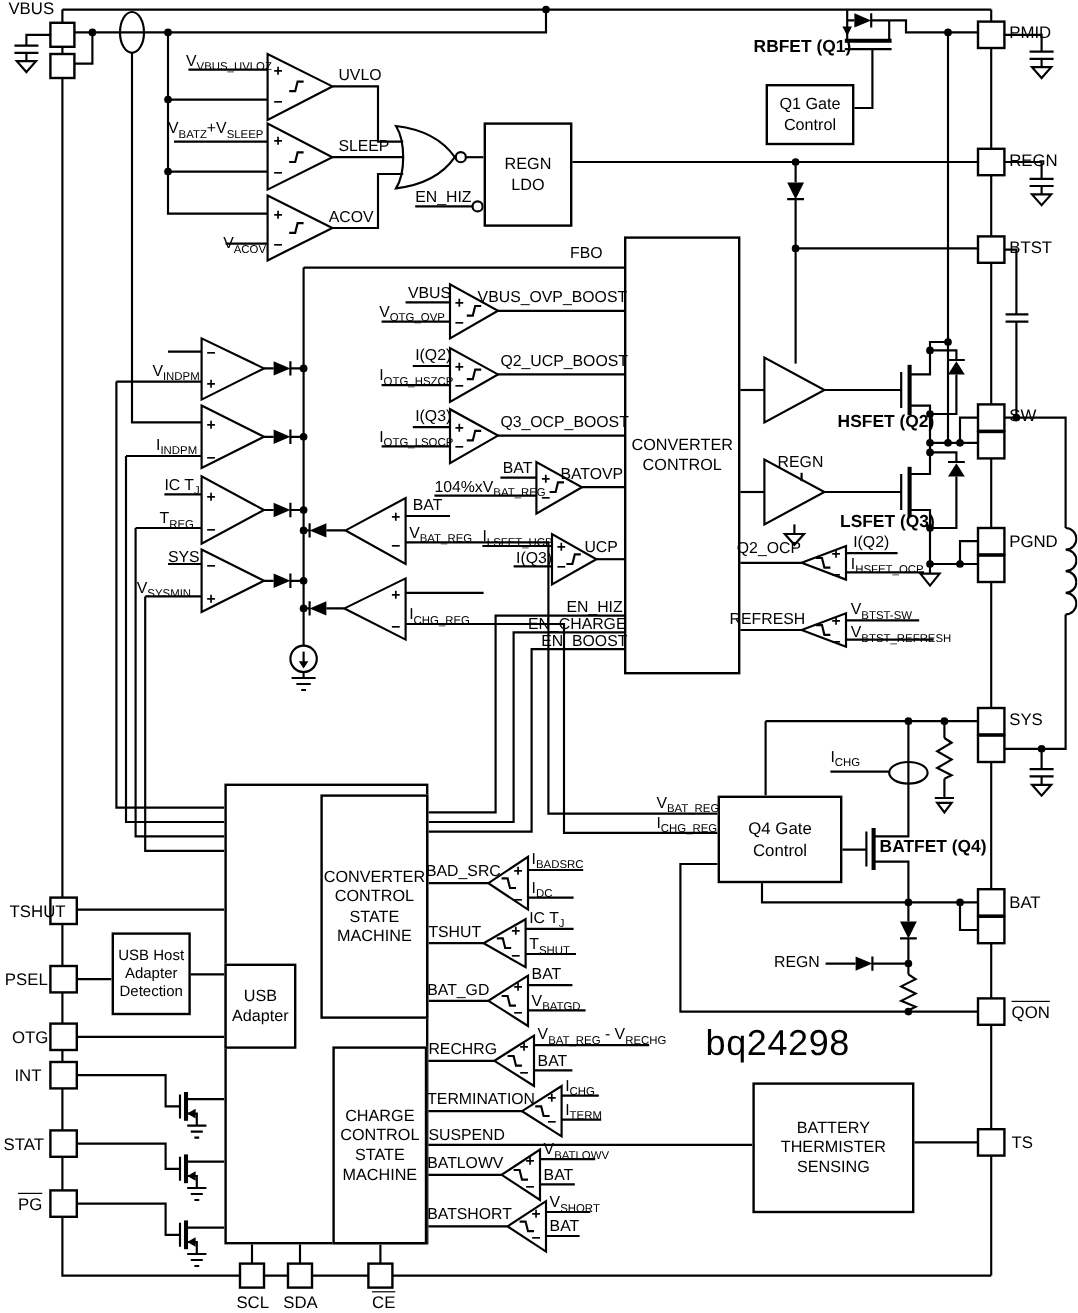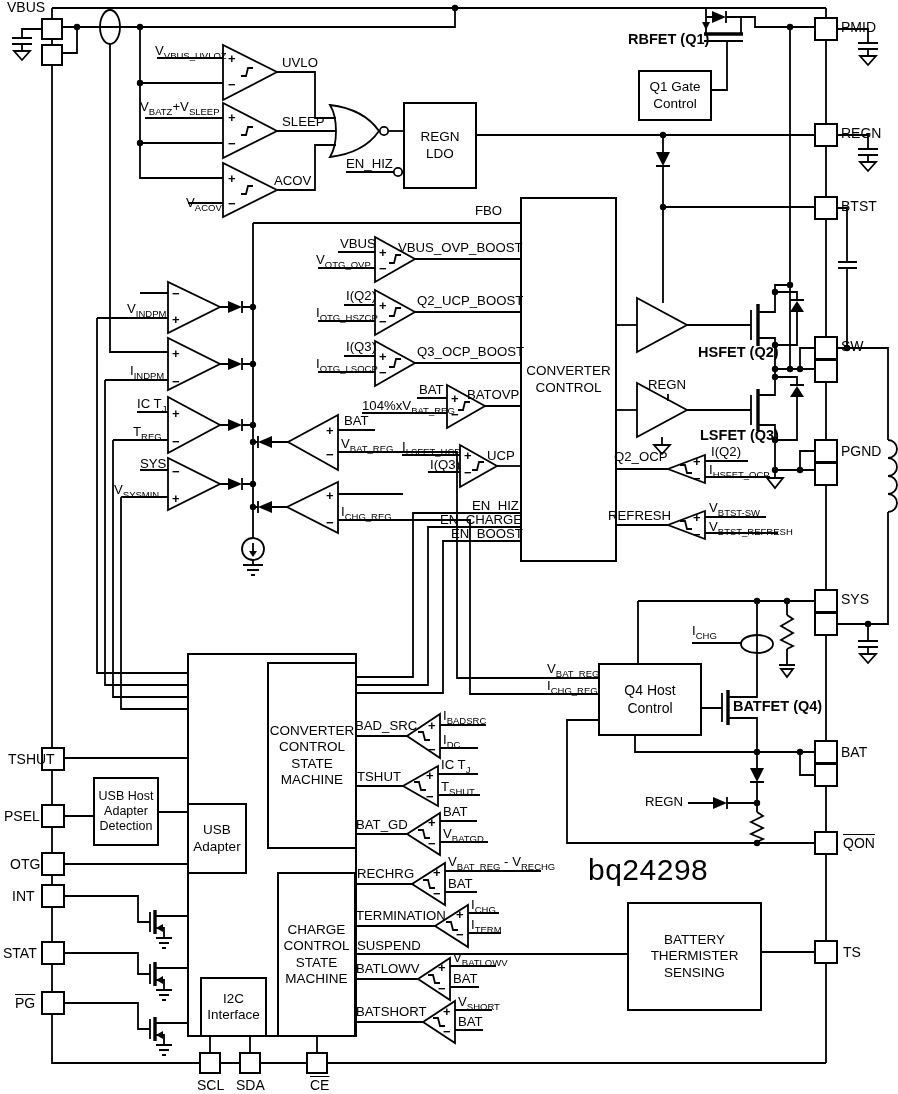--- a/index.html
+++ b/index.html
@@ -392,31 +392,27 @@
 <div class="box" style="left:187px;top:803px;width:56px;height:67px">
   <div>USB</div>
   <div>Adapter</div>
 </div>
 <div class="box" style="left:277px;top:872px;width:75px;height:161px">
   <div>CHARGE</div>
   <div>CONTROL</div>
   <div>STATE</div>
   <div>MACHINE</div>
 </div>
-<div class="box" style="left:200px;top:977px;width:63px;height:56px">
-  <div>I2C</div>
-  <div>Interface</div>
-</div>
 <div class="box" style="left:93px;top:777px;width:62px;height:65px;font-size:12.5px">
   <div>USB Host</div>
   <div>Adapter</div>
   <div>Detection</div>
 </div>
 <div class="box" style="left:598px;top:663px;width:100px;height:69px;font-size:14px">
-  <div>Q4 Host</div>
+  <div>Q4 Gate</div>
   <div>Control</div>
 </div>
 <div class="box" style="left:627px;top:902px;width:131px;height:105px">
   <div>BATTERY</div>
   <div>THERMISTER</div>
   <div>SENSING</div>
 </div>
 
 <span class="L P" style="left:7px;top:0px">VBUS</span>
 <span class="L P" style="left:8px;top:752px">TSHUT</span>

